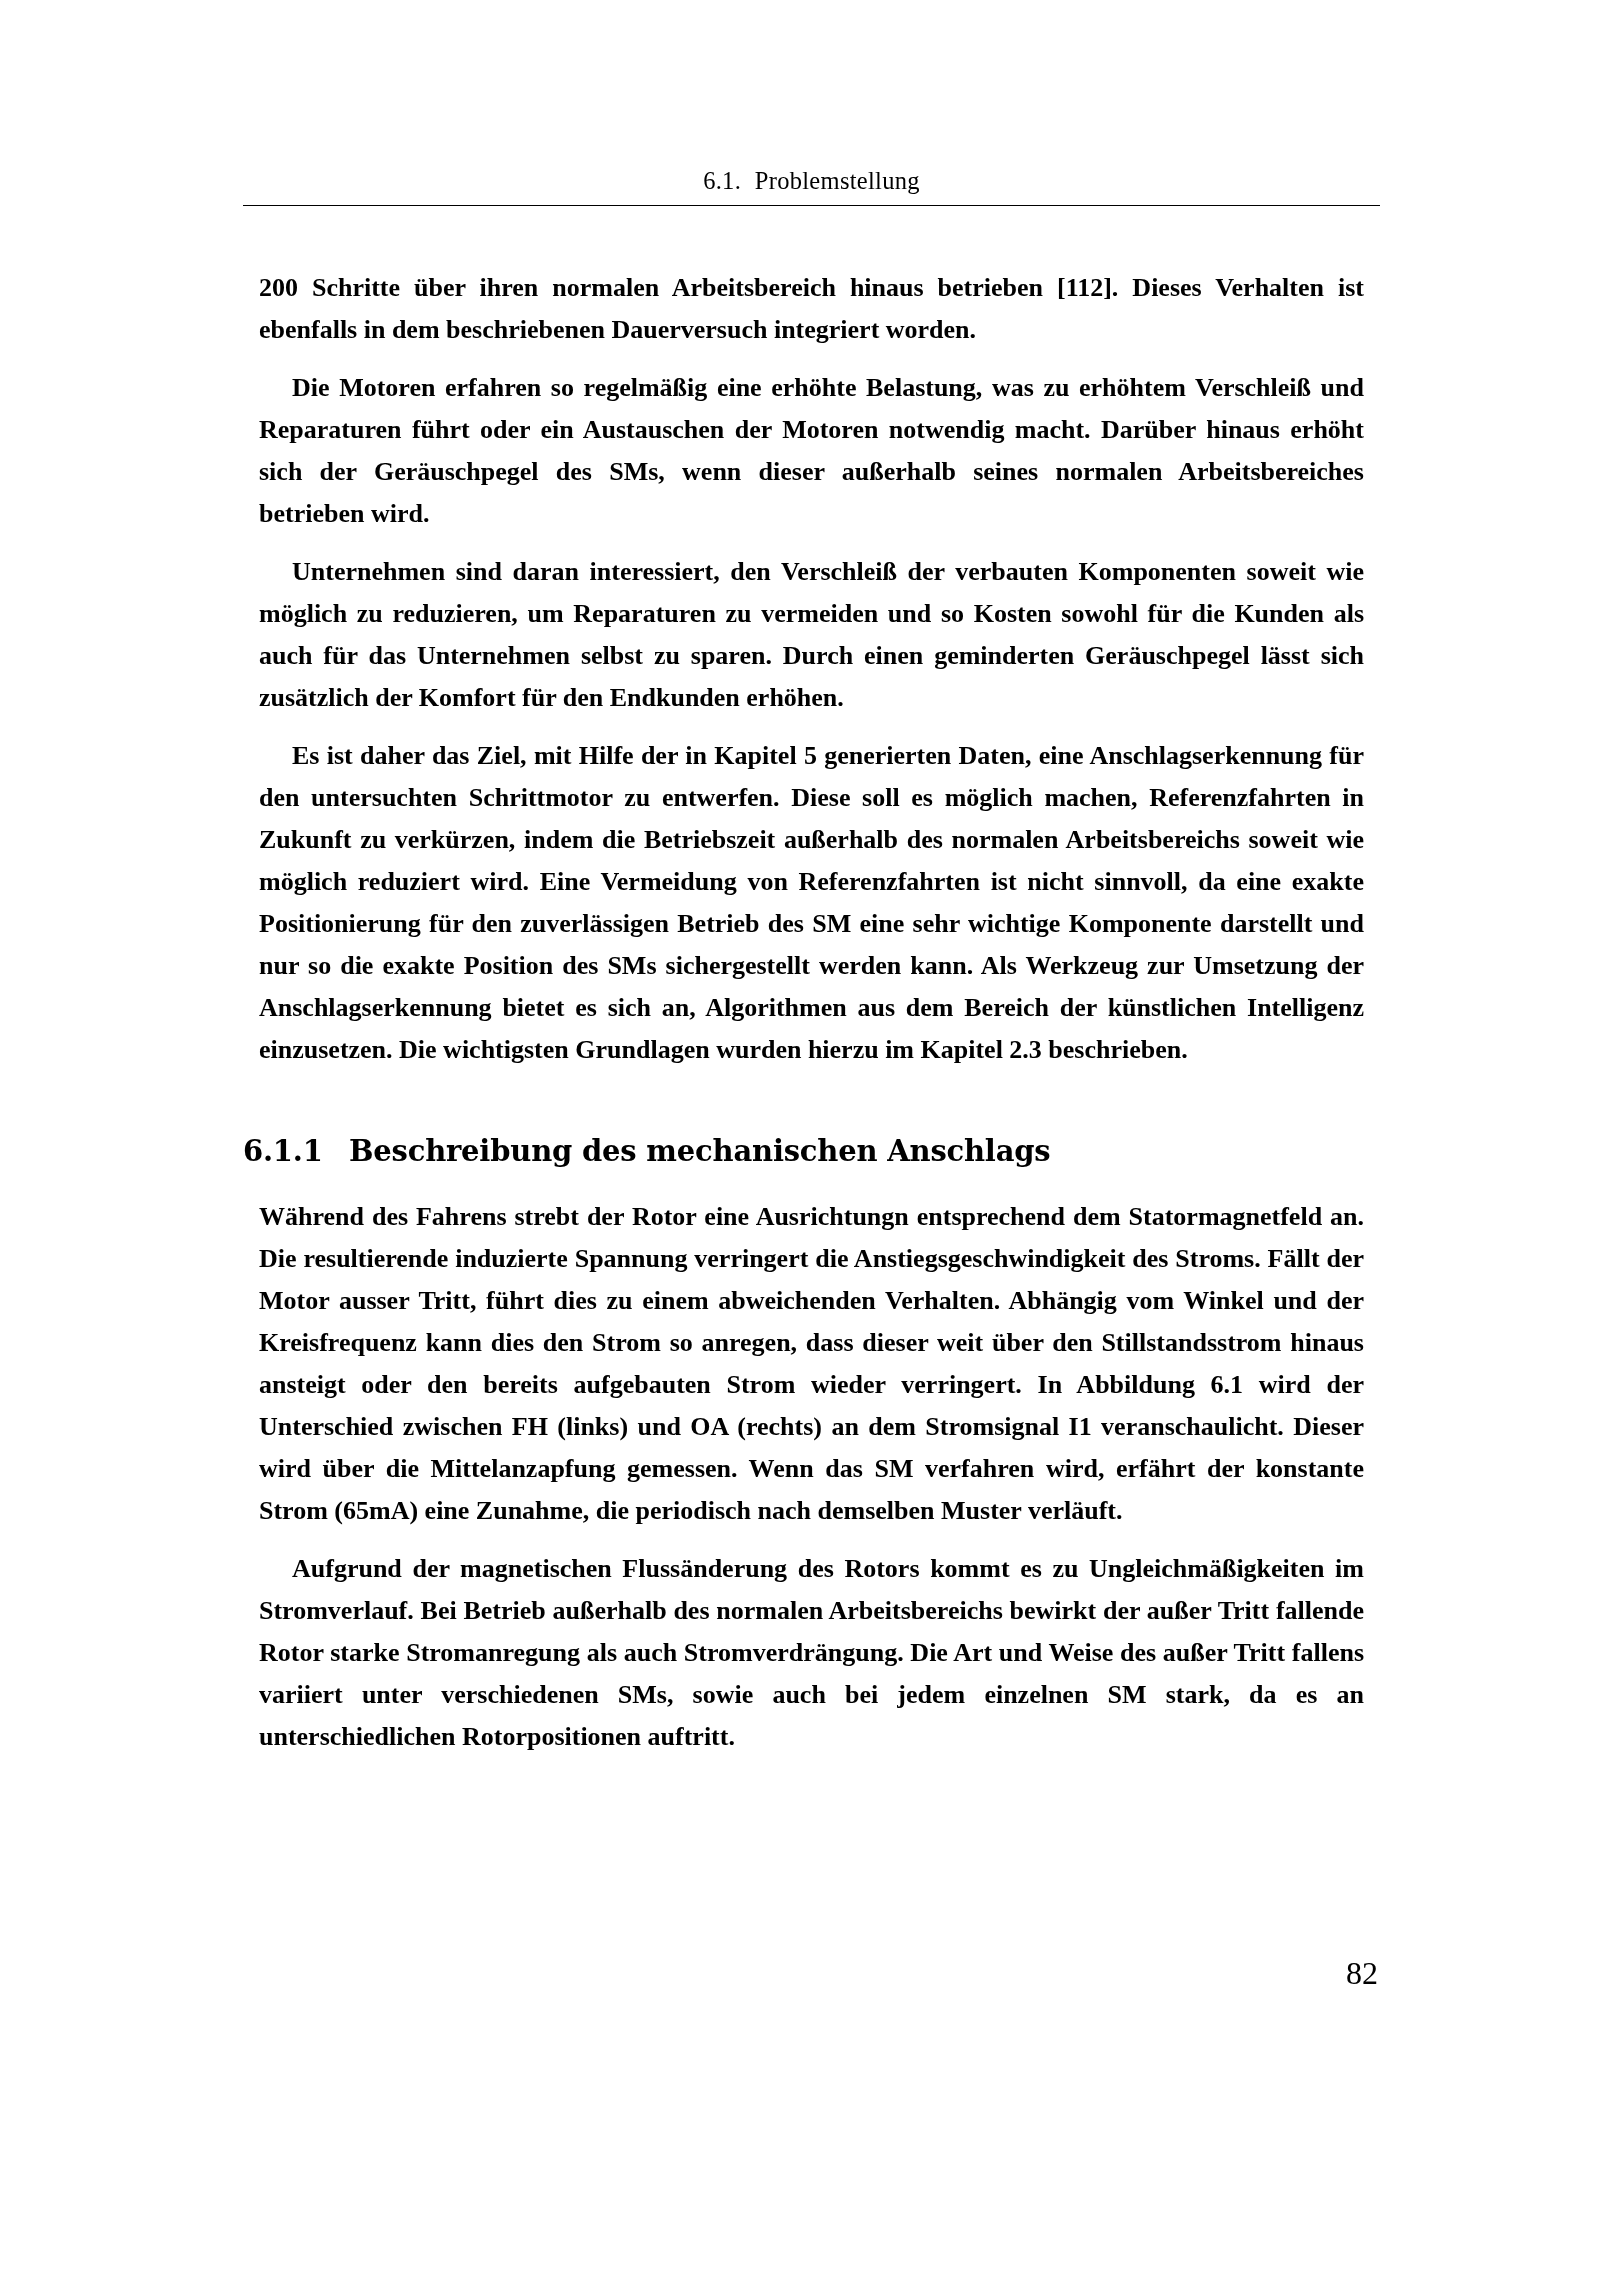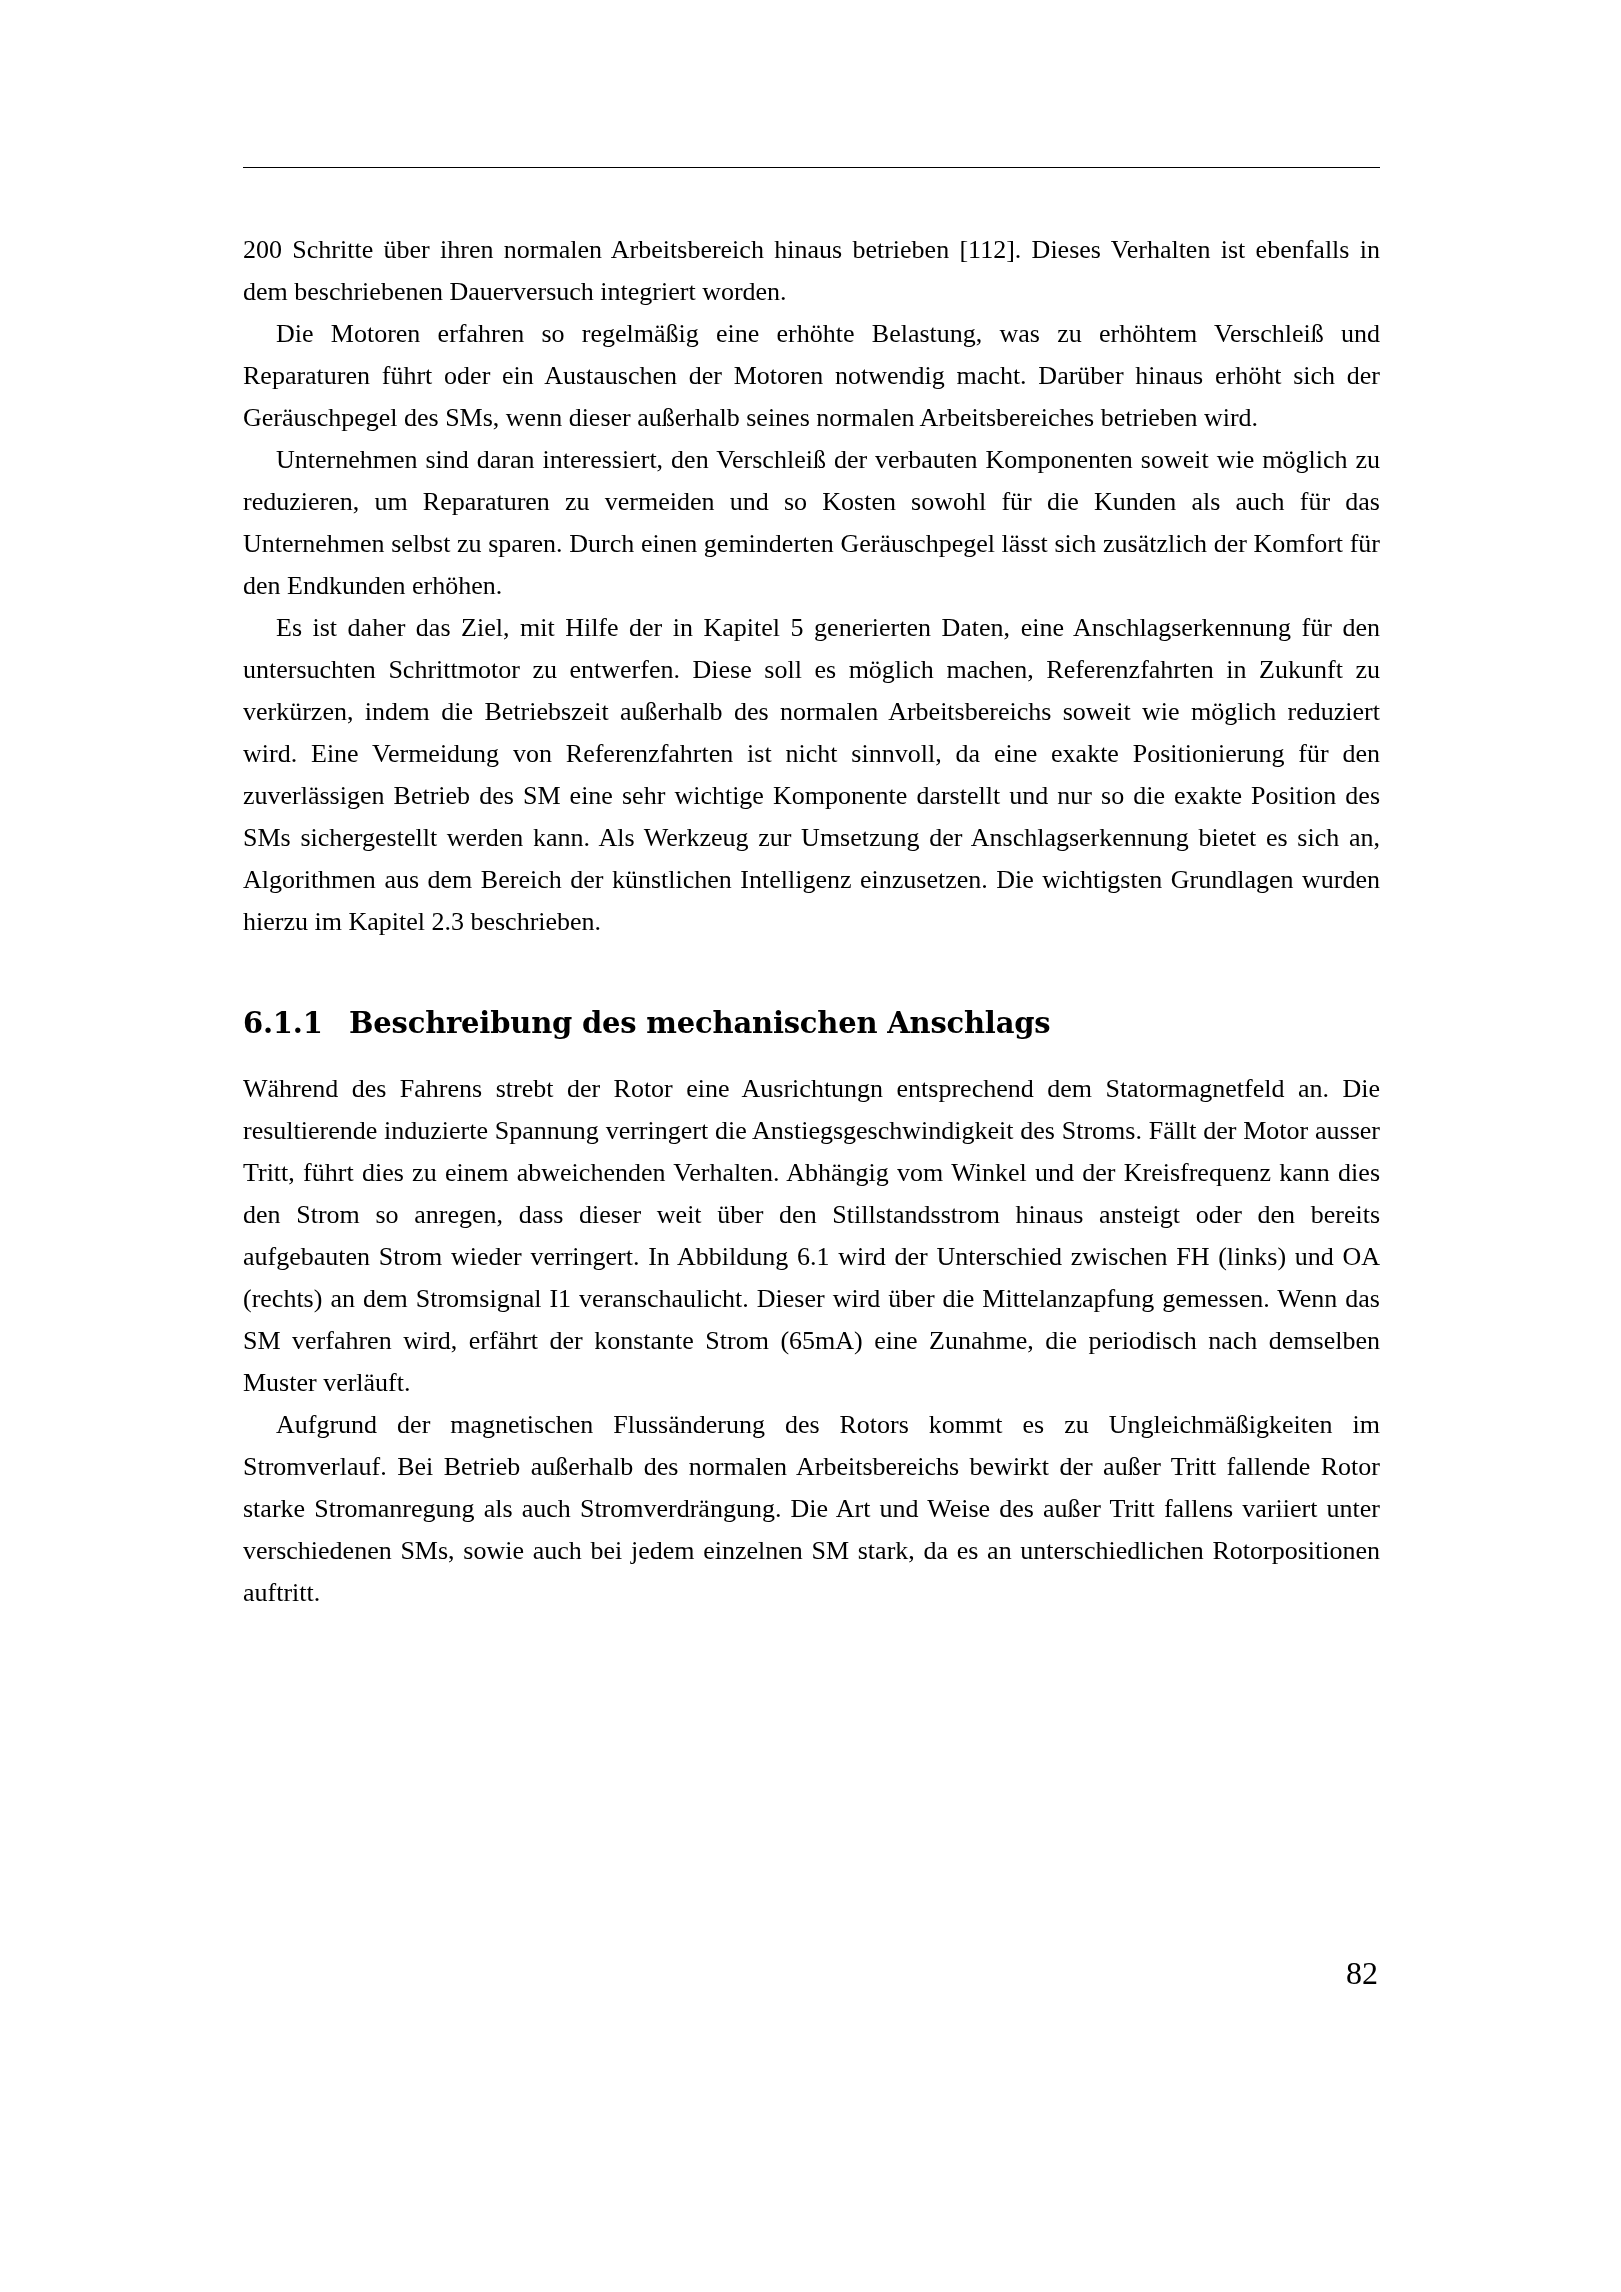--- a/index.html
+++ b/index.html
@@ -36,26 +36,27 @@
   }
   .runhead .sec {
     margin-right: 13.7px;
   }
   .rule {
     border-bottom: 1.6px solid #000;
     width: 100%;
     margin-bottom: 61px;
   }
   p {
-    margin: 0;
+    margin: 16px;
     font-size: 26px;
     line-height: 42px;
     text-align: justify;
     text-justify: inter-word;
     hyphens: manual;
+    font-weight: bold;
   }
   p.indent {
     text-indent: 33px;
   }
   h2.subsection {
     font-family: "DejaVu Serif", serif;
     font-weight: bold;
     font-size: 29px;
     margin: 61px 0 25px 0;
     line-height: 39px;
@@ -72,20 +73,23 @@
     font-size: 32px;
   }
 </style>
 </head>
 <body>
 
 <div class="page">
 
   <div class="content">
 
+    <div class="runhead">
+      <span class="sec">6.1.</span><span>Problemstellung</span>
+    </div>
     <div class="rule"></div>
 
     <p>200 Schritte über ihren normalen Arbeitsbereich hinaus betrieben [112]. Dieses Verhalten ist ebenfalls in dem beschriebenen Dauerversuch integriert worden.</p>
     <p class="indent">Die Motoren erfahren so regelmäßig eine erhöhte Belastung, was zu erhöhtem Verschleiß und Reparaturen führt oder ein Austauschen der Motoren notwendig macht. Darüber hinaus erhöht sich der Geräuschpegel des SMs, wenn dieser außerhalb seines normalen Arbeitsbereiches betrieben wird.</p>
     <p class="indent">Unternehmen sind daran interessiert, den Verschleiß der verbauten Komponenten soweit wie möglich zu reduzieren, um Reparaturen zu vermeiden und so Kosten sowohl für die Kunden als auch für das Unternehmen selbst zu sparen. Durch einen geminderten Geräuschpegel lässt sich zusätzlich der Komfort für den Endkunden erhöhen.</p>
     <p class="indent">Es ist daher das Ziel, mit Hilfe der in Kapitel 5 generierten Daten, eine Anschlagserkennung für den untersuchten Schrittmotor zu entwerfen. Diese soll es möglich machen, Referenzfahrten in Zukunft zu verkürzen, indem die Betriebszeit außerhalb des normalen Arbeitsbereichs soweit wie möglich reduziert wird. Eine Vermeidung von Referenzfahrten ist nicht sinnvoll, da eine exakte Positionierung für den zuverlässigen Betrieb des SM eine sehr wichtige Komponente darstellt und nur so die exakte Position des SMs sichergestellt werden kann. Als Werkzeug zur Umsetzung der Anschlagserkennung bietet es sich an, Algorithmen aus dem Bereich der künstlichen Intelligenz einzusetzen. Die wichtigsten Grundlagen wurden hierzu im Kapitel 2.3 beschrieben.</p>
 
     <h2 class="subsection">
       <span class="num">6.1.1</span><span>Beschreibung des mechanischen Anschlags</span>
     </h2>

